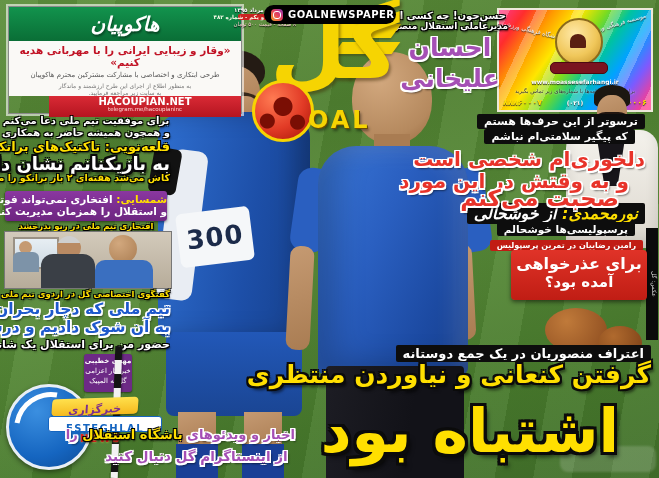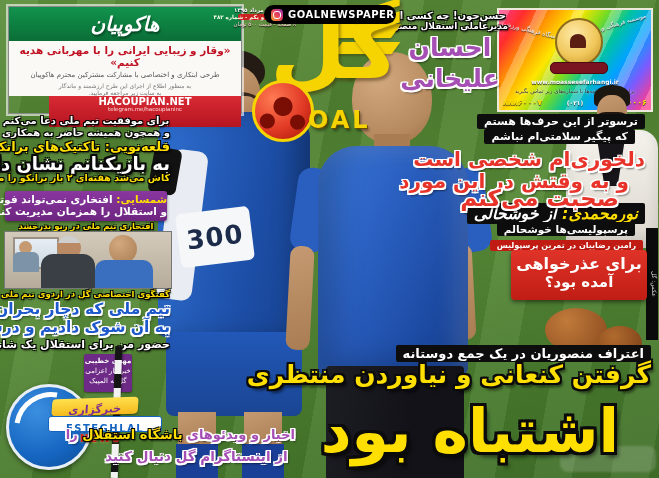--- a/index.html
+++ b/index.html
@@ -21,21 +21,21 @@
   .ob1{text-shadow:-1px -1px 0 #000,1px -1px 0 #000,-1px 1px 0 #000,1px 1px 0 #000,1px 2px 2px rgba(0,0,0,.75);}
   .ob2{text-shadow:-2px -2px 0 #0b0b0b,2px -2px 0 #0b0b0b,-2px 2px 0 #0b0b0b,2px 2px 0 #0b0b0b,-2px 0 0 #0b0b0b,2px 0 0 #0b0b0b,0 -2px 0 #0b0b0b,0 2px 0 #0b0b0b,3px 4px 3px rgba(0,0,0,.55);}
   .ob3{text-shadow:-3px -3px 0 #0b0b0b,3px -3px 0 #0b0b0b,-3px 3px 0 #0b0b0b,3px 3px 0 #0b0b0b,-3px 0 0 #0b0b0b,3px 0 0 #0b0b0b,0 -3px 0 #0b0b0b,0 3px 0 #0b0b0b,4px 5px 4px rgba(0,0,0,.55);}
   .ow1{text-shadow:-1.5px -1.5px 0 #fff,1.5px -1.5px 0 #fff,-1.5px 1.5px 0 #fff,1.5px 1.5px 0 #fff,-1.5px 0 0 #fff,1.5px 0 0 #fff,0 -1.5px 0 #fff,0 1.5px 0 #fff,2px 3px 2px rgba(0,0,0,.5);}
   .chip{background:#0d0d0d;color:#fff;font-weight:bold;padding:1px 7px;border-radius:2px;white-space:nowrap;direction:rtl;}
   .skin{background:linear-gradient(160deg,#c59a72,#a97c52);}
   
   .hac{left:8px;top:6px;width:232px;height:106px;border:1px solid #8a8a8a;box-shadow:0 0 0 2px rgba(255,255,255,.6);}
   .hac-top{height:34px;background:linear-gradient(#12934d,#0a6e36);display:flex;align-items:center;justify-content:center;}
   .hac-mid{height:52px;background:#faf9f6;text-align:center;padding-top:3px;}
-  .hac-bot{height:31px;background:linear-gradient(#d92a35,#b51520);text-align:center;line-height:1;margin-left:40px;}
+  .hac-bot{height:21px;background:linear-gradient(#d92a35,#b51520);text-align:center;line-height:1;margin-left:40px;}
   
   .ig{left:264px;top:5px;width:132px;height:19px;background:#000;border-radius:10px;display:flex;align-items:center;gap:5px;padding:0 7px;box-sizing:border-box;z-index:6;}
   .ig-icon{width:12px;height:12px;border-radius:4px;background:linear-gradient(45deg,#f5a623,#e33b5f 55%,#8a3ab9);position:relative;flex:0 0 auto;}
   .ig-icon::before{content:'';position:absolute;inset:2px;border:1.2px solid #fff;border-radius:3px;}
   
   .logo{left:244px;top:22px;width:160px;height:120px;z-index:5;}
   .logo .fa{position:absolute;left:26px;top:-18px;font-size:88px;font-weight:bold;color:#f6d402;line-height:1;text-shadow:2px 3px 3px rgba(60,40,0,.45);}
   .sw{position:absolute;background:#f6d402;transform:skewX(-36deg);box-shadow:1px 2px 2px rgba(60,40,0,.35);}
   .ball{position:absolute;left:8px;top:58px;width:56px;height:56px;border-radius:50%;
     background:radial-gradient(circle at 32% 28%,#ff7a52,#e23b26 55%,#b31c0c 90%);

